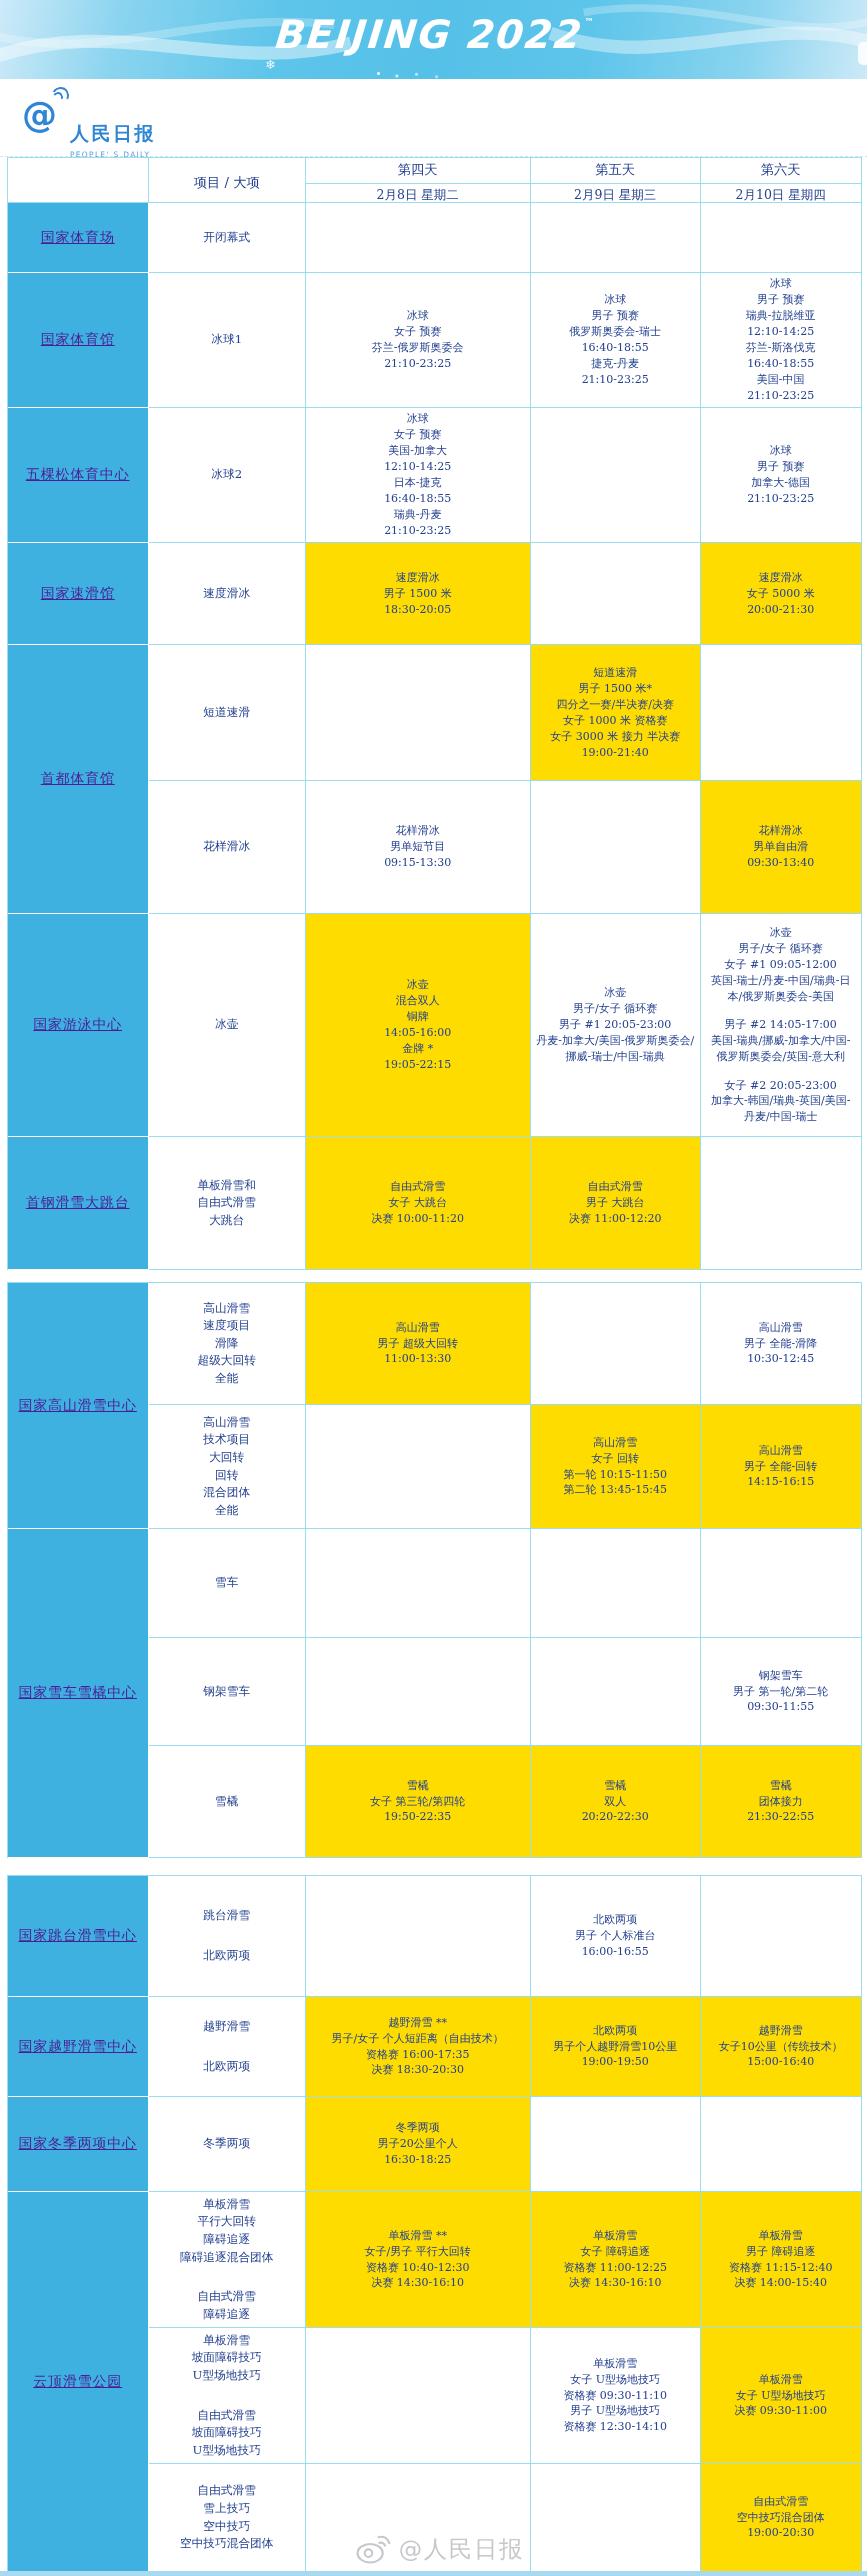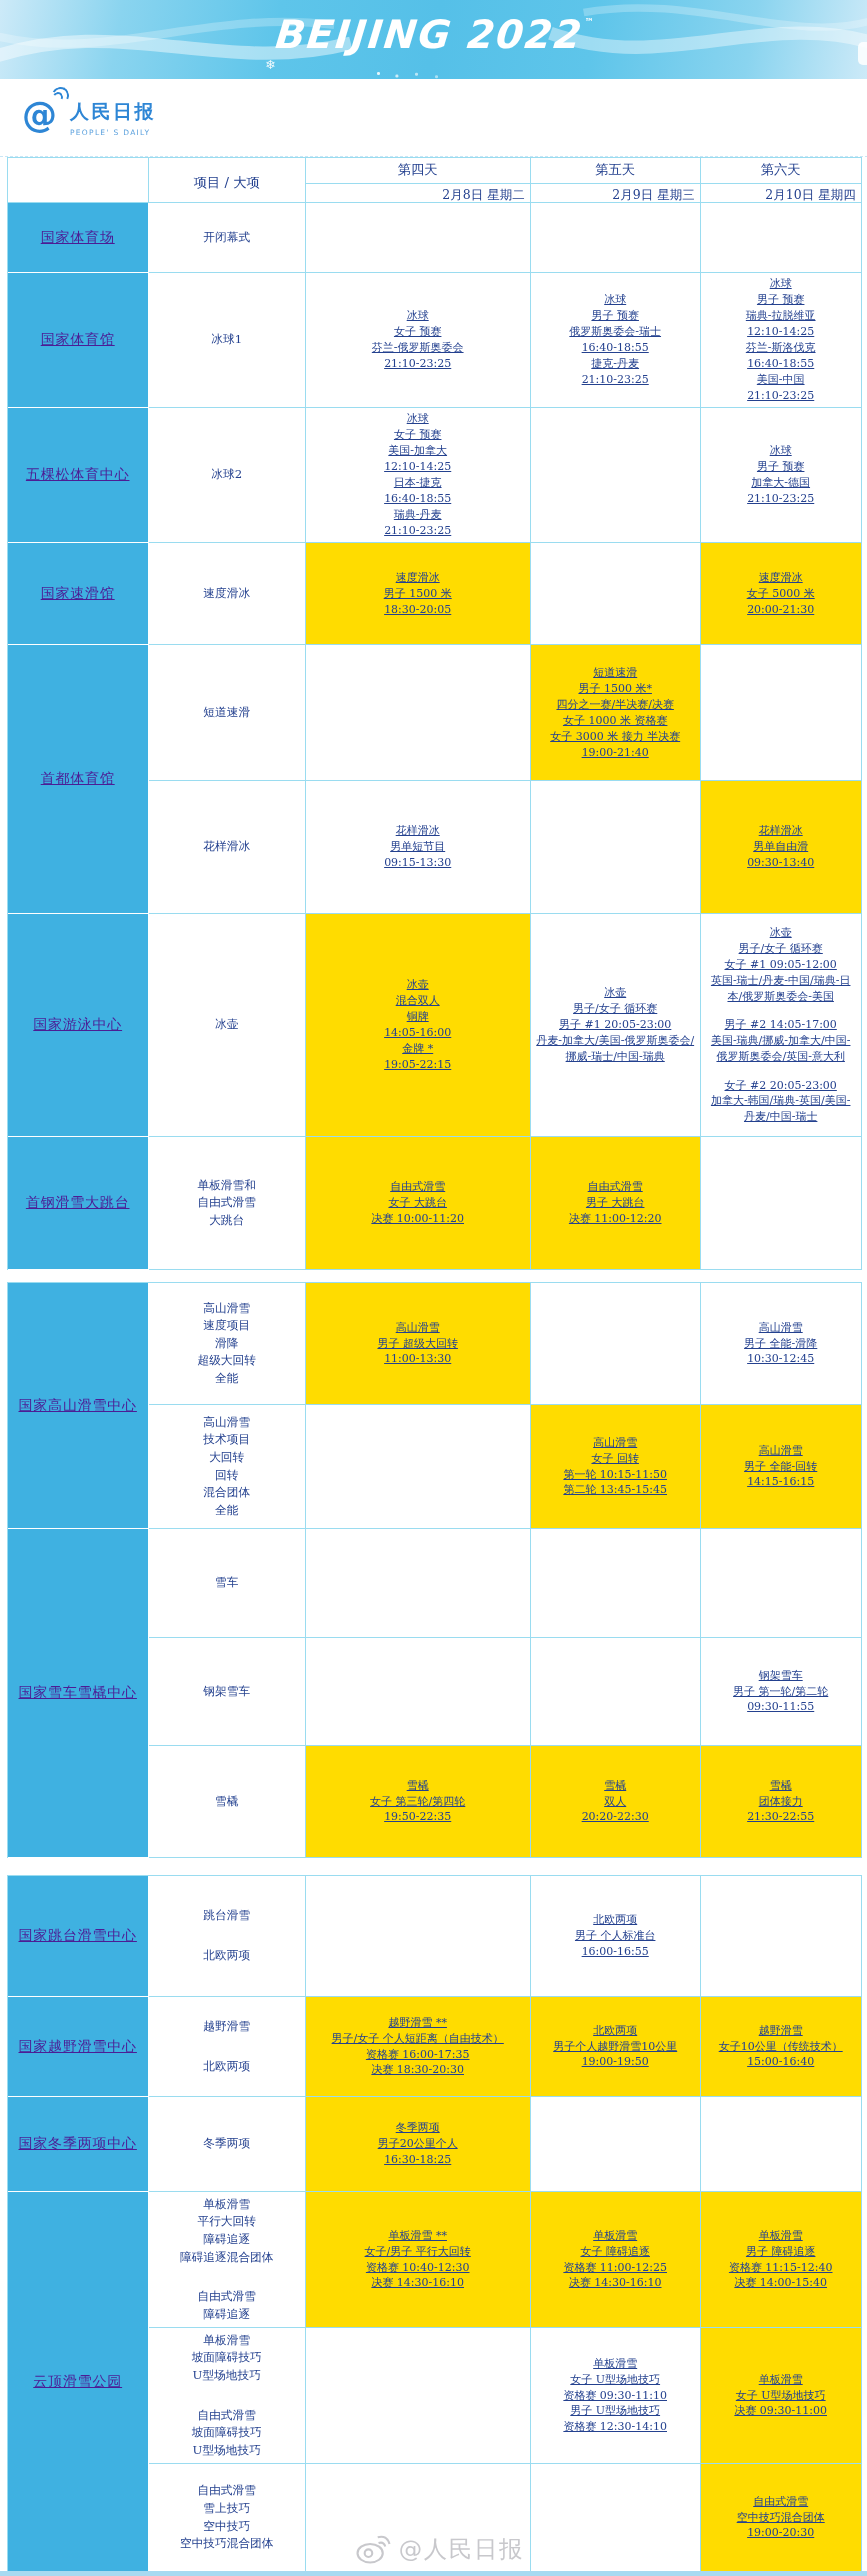--- a/index.html
+++ b/index.html
@@ -35,40 +35,40 @@
   .masthead{position:absolute;left:0;top:79px;width:868px;height:78px;background:#fff;
     border-bottom:0.8px dashed #c9e6f5;}
   .pd-logo{position:absolute;left:22px;top:15px;display:flex;align-items:flex-start;}
   .pd-icon{position:relative;width:43px;height:43px;}
   .pd-at{font-family:"DejaVu Sans",sans-serif;font-size:35px;font-weight:bold;color:#2E86D5;line-height:43px;}
   .pd-arc{position:absolute;border:2.5px solid #2E86D5;border-radius:50%;
     border-left-color:transparent;border-bottom-color:transparent;transform:rotate(-18deg);}
   .pd-arc.a1{width:10px;height:10px;right:1.7px;top:-1.7px;}
   .pd-arc.a2{width:16.7px;height:16.7px;right:-3.3px;top:-6.7px;}
   .pd-text{margin-left:5px;margin-top:5px;}
-  .pd-cn{font-family:"DejaVu Sans",sans-serif;font-size:19px;font-weight:bold;color:#2E86D5;letter-spacing:2.5px;}
+  .pd-cn{font-family:"DejaVu Sans",sans-serif;font-size:19px;font-weight:bold;color:#2E86D5;letter-spacing:2.5px;margin-top:22px;}
   .pd-en{font-family:"DejaVu Sans",sans-serif;font-size:7.5px;color:#5AA0DD;letter-spacing:1.3px;margin-top:2.5px;}
   .page-title{position:absolute;left:238px;top:13.3px;width:455px;text-align:center;
     font-family:"DejaVu Sans","Liberation Sans",sans-serif;font-weight:bold;
     font-size:37px;color:var(--title-blue);letter-spacing:1.7px;white-space:nowrap;}
 
   
   .sched{border-collapse:separate;border-spacing:0;table-layout:fixed;width:854px;
     border-top:1.7px solid var(--grid);border-left:1.7px solid var(--grid);}
   .sched td{border-right:1.7px solid var(--grid);border-bottom:1.7px solid var(--grid);
     text-align:center;vertical-align:middle;padding:3.3px 5px;color:var(--navy);background:#fff;}
   .hdr-wrap,.sec-wrap{position:absolute;left:6.7px;width:854px;}
   td.corner{background:#fff;}
   td.evlabel{font-size:13.3px;text-align:center;}
   td.dayname{font-size:13.3px;}
-  td.daydate{font-size:12.5px;text-align:right;}
+  td.daydate{font-size:12.5px;}
   td.venue{background:var(--venue-blue);color:#4c1d95;font-size:14px;letter-spacing:0.8px;
     border-right-color:#fff;border-bottom-color:#fff;text-decoration:underline;}
   td.events{font-size:11.7px;line-height:1.5;}
-  td.day{font-size:11px;line-height:1.45;text-decoration:underline;}
+  td.day{font-size:11px;line-height:1.45;}
   td.day.yellow{background:var(--yellow);}
   .sp{height:12.5px;}
   td.events .sp{height:22px;}
 
   
   .watermark{position:absolute;left:355px;top:2533px;display:flex;align-items:center;gap:6.7px;
     color:var(--wm-gray);font-family:"DejaVu Sans",sans-serif;font-size:23.4px;letter-spacing:1.7px;}
   .bottom-strip{position:absolute;left:0;top:2571px;width:868px;height:5px;background:#A7DAF1;}
 </style>
 </head>

